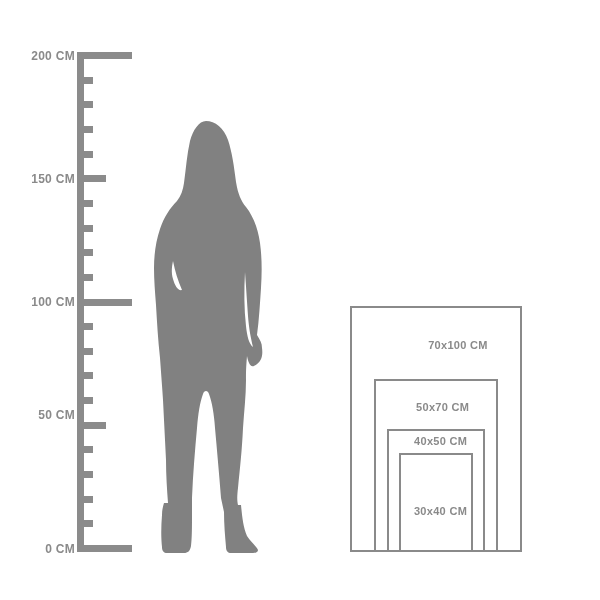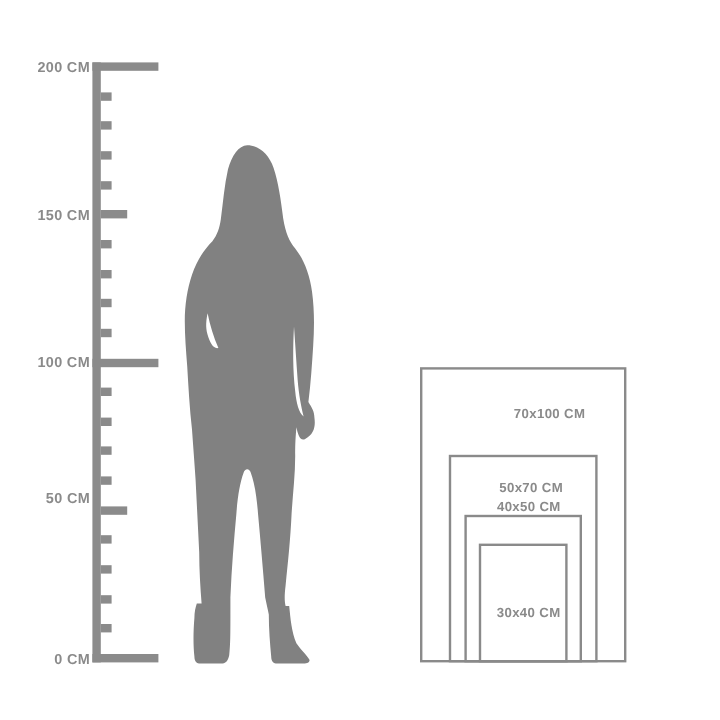--- a/index.html
+++ b/index.html
@@ -158,18 +158,18 @@
       Z"></path>
   </svg>
 
 
   <div id="posters">
       <div class="poster-rect" style="left: 349.725px; top: 305.5px; width: 172.55px; height: 246.5px;"></div>
       <div class="poster-label" style="left: 349.725px; width: 172.55px; top: 338.475px; padding-left: 22px;">70x100 CM</div>
       <div class="poster-rect" style="left: 374.375px; top: 379.45px; width: 123.25px; height: 172.55px;"></div>
       <div class="poster-label" style="left: 381px; width: 123.25px; top: 400.1px;">50x70 CM</div>
       <div class="poster-rect" style="left: 386.7px; top: 428.75px; width: 98.6px; height: 123.25px;"></div>
-      <div class="poster-label" style="left: 386.7px; width: 108px; top: 416px;">40x50 CM</div>
+      <div class="poster-label" style="left: 386.7px; width: 108px; top: 434px;">40x50 CM</div>
       <div class="poster-rect" style="left: 399.025px; top: 453.4px; width: 73.95px; height: 98.6px;"></div>
       <div class="poster-label" style="left: 399.025px; width: 83px; top: 503.7px;">30x40 CM</div>
     </div>
 
 </div>
 
 </body></html>

